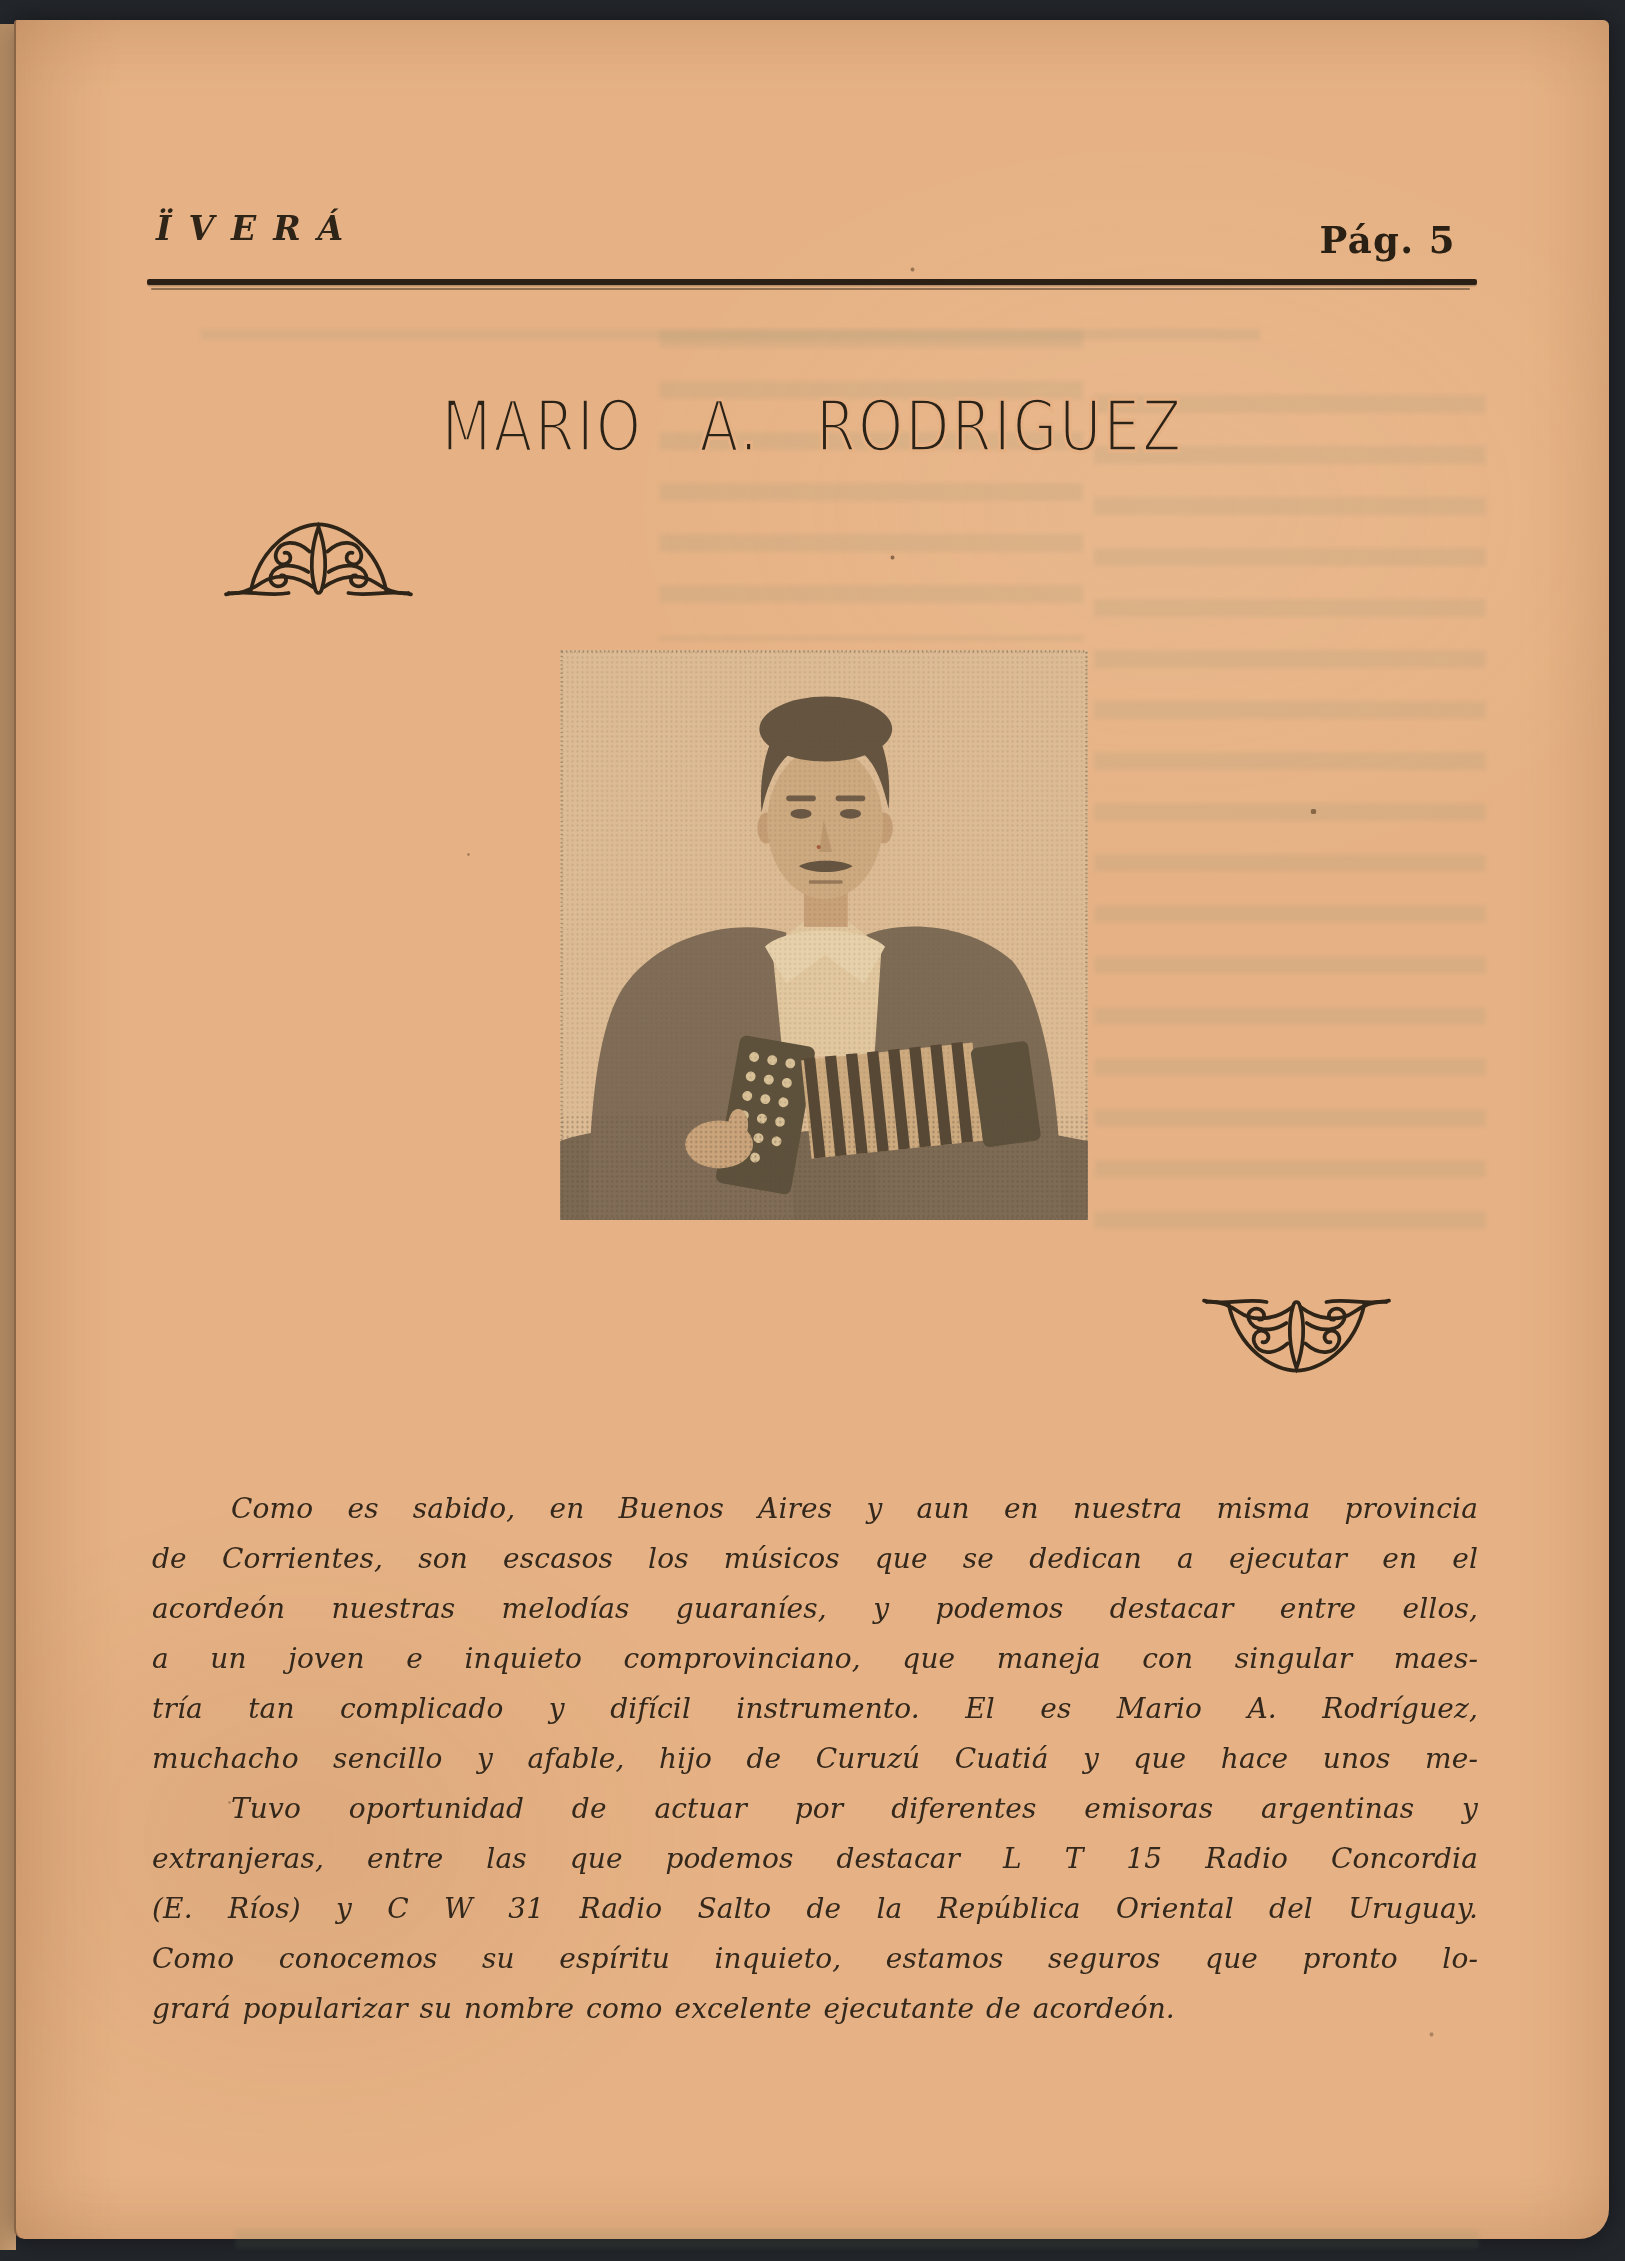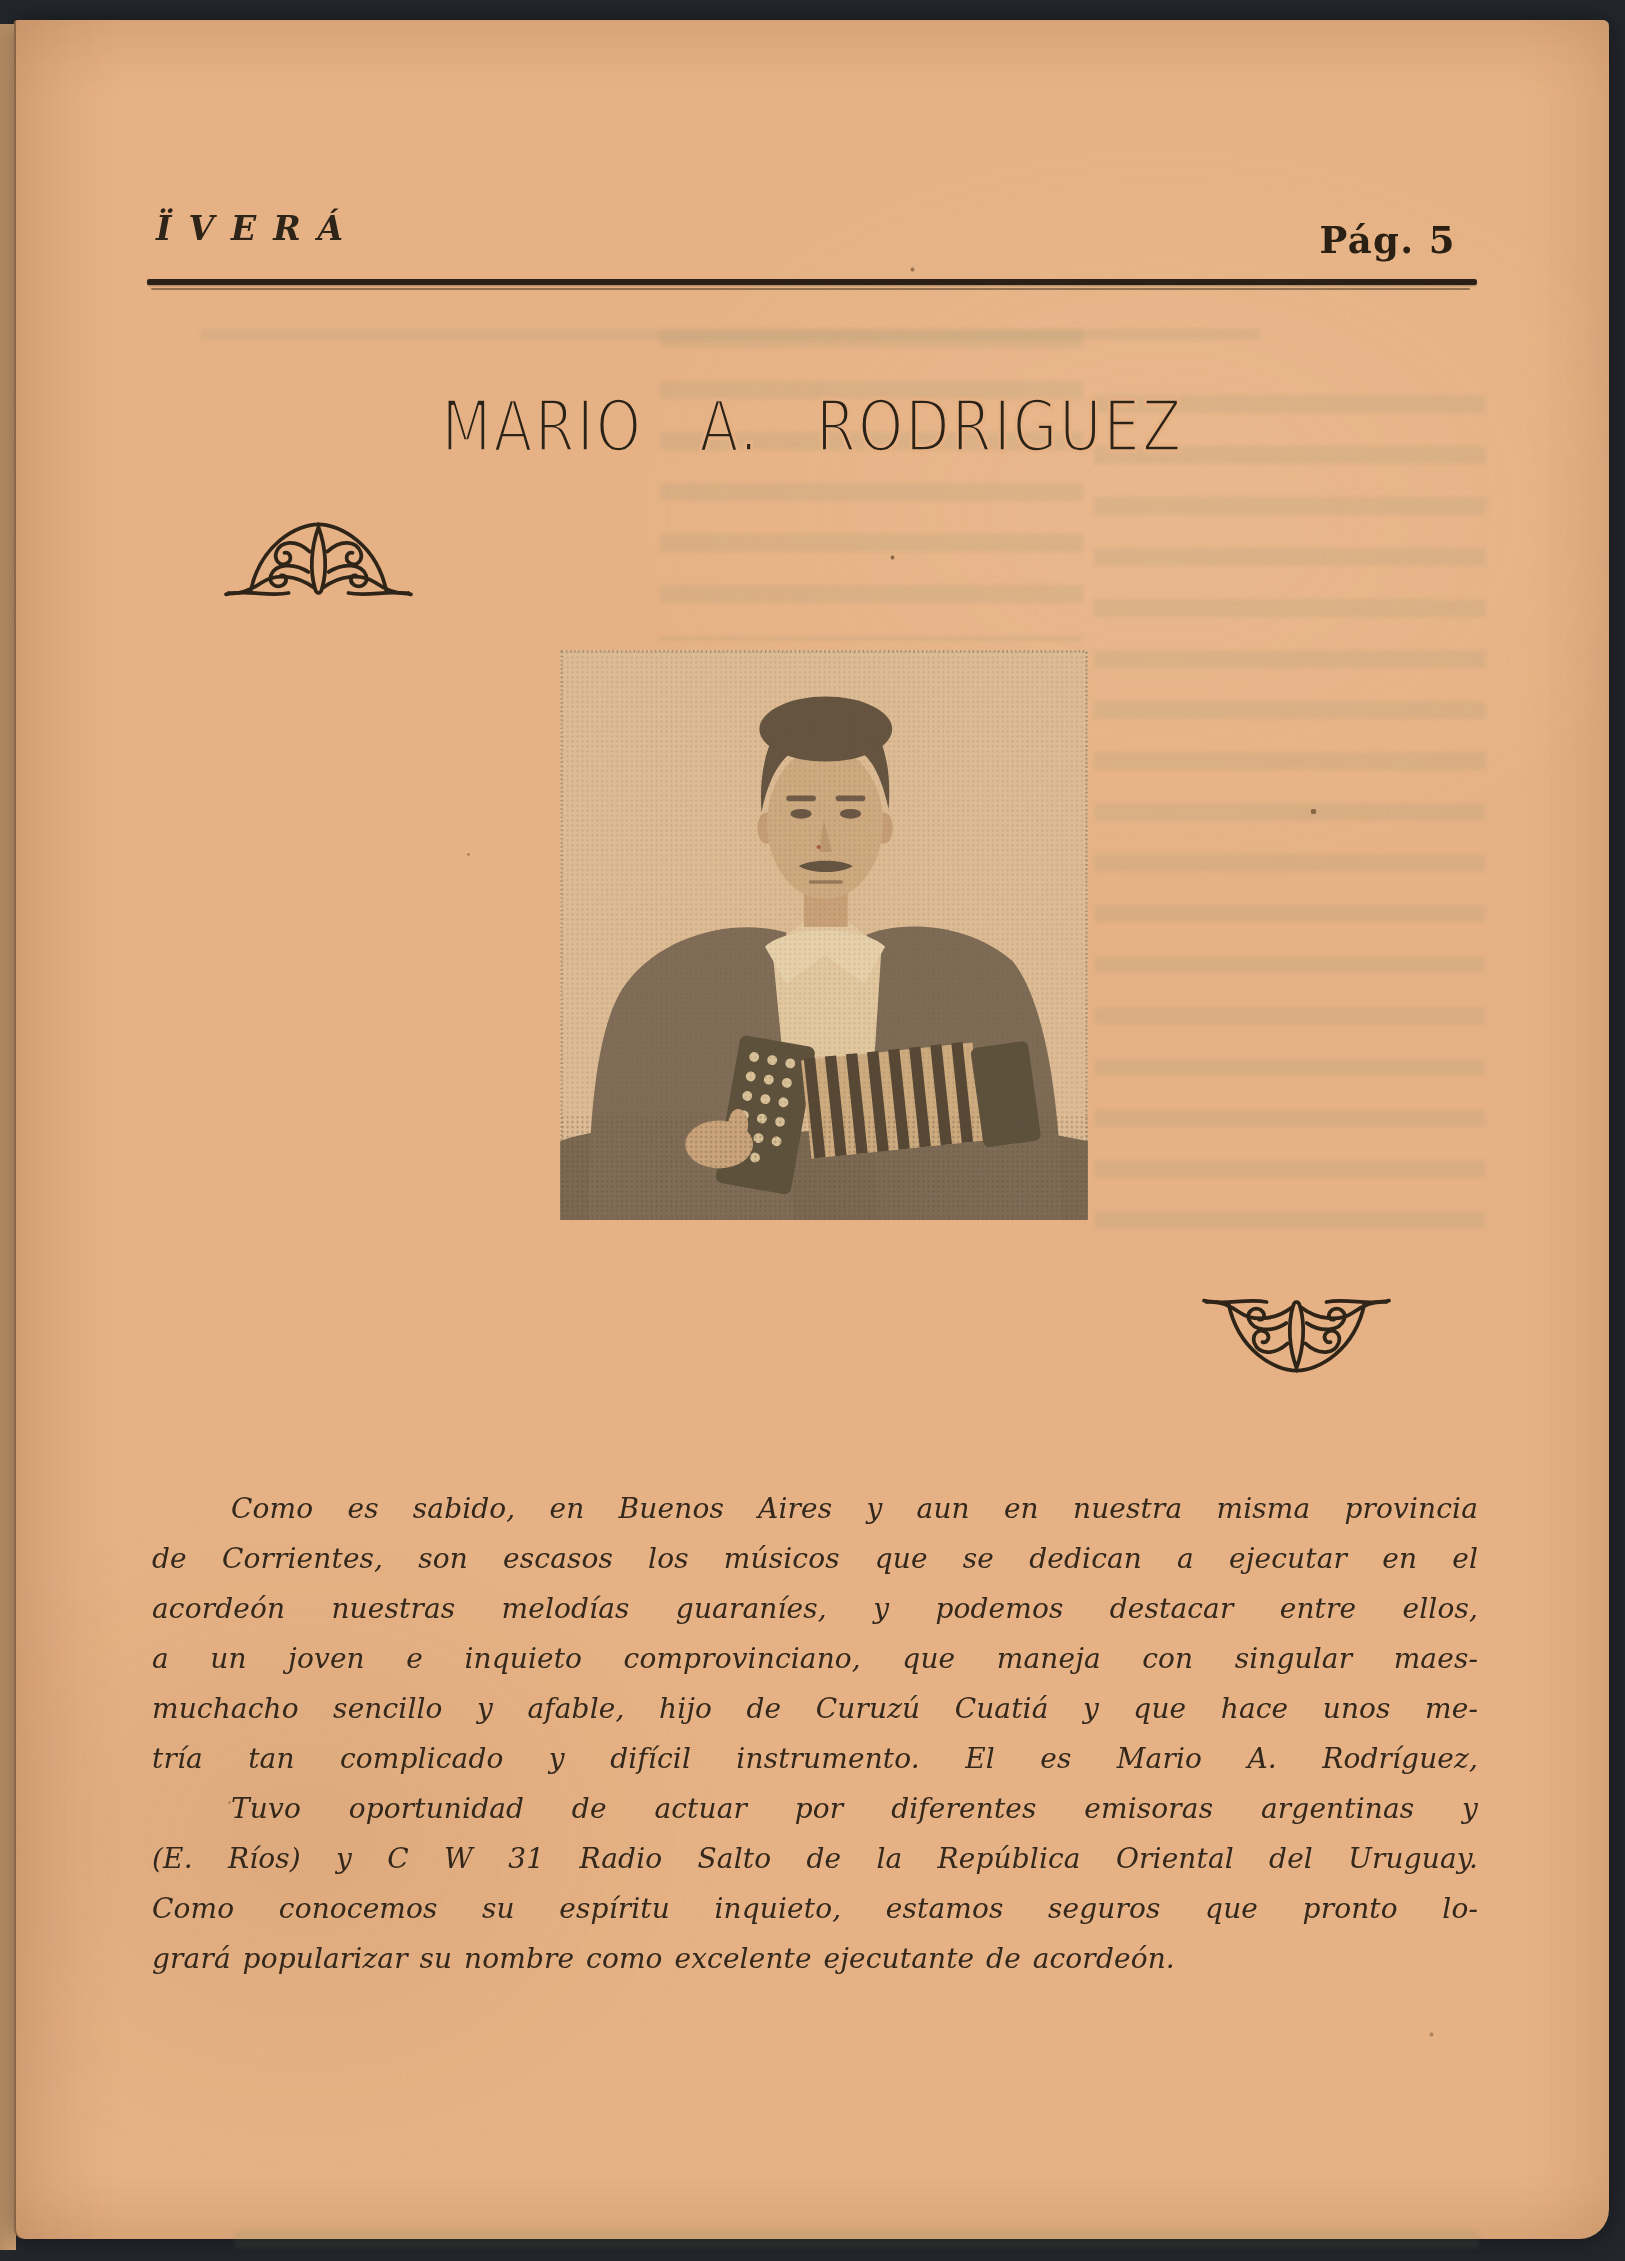--- a/index.html
+++ b/index.html
@@ -242,25 +242,26 @@
         </g>
       </svg>
     </div>
 
     <div class="bodytext">
       <div>
         <div class="tline pstart">Como es sabido, en Buenos Aires y aun en nuestra misma provincia</div>
         <div class="tline">de Corrientes, son escasos los músicos que se dedican a ejecutar en el</div>
         <div class="tline">acordeón nuestras melodías guaraníes, y podemos destacar entre ellos,</div>
         <div class="tline">a un joven e inquieto comprovinciano, que maneja con singular maes-</div>
+        <div class="tline">tría tan complicado y difícil instrumento. El es Mario A. Rodríguez,</div>
         <div class="tline">muchacho sencillo y afable, hijo de Curuzú Cuatiá y que hace unos me-</div>
-        <div class="tline">tría tan complicado y difícil instrumento. El es Mario A. Rodríguez,</div>
       </div>
       <div>
         <div class="tline pstart">Tuvo oportunidad de actuar por diferentes emisoras argentinas y</div>
+        <div class="tline">extranjeras, entre las que podemos destacar L T 15 Radio Concordia</div>
         <div class="tline">(E. Ríos) y C W 31 Radio Salto de la República Oriental del Uruguay.</div>
         <div class="tline">Como conocemos su espíritu inquieto, estamos seguros que pronto lo-</div>
         <div class="tline plast">grará popularizar su nombre como excelente ejecutante de acordeón.</div>
       </div>
     </div>
 
   </div>
 </div>
 
 

